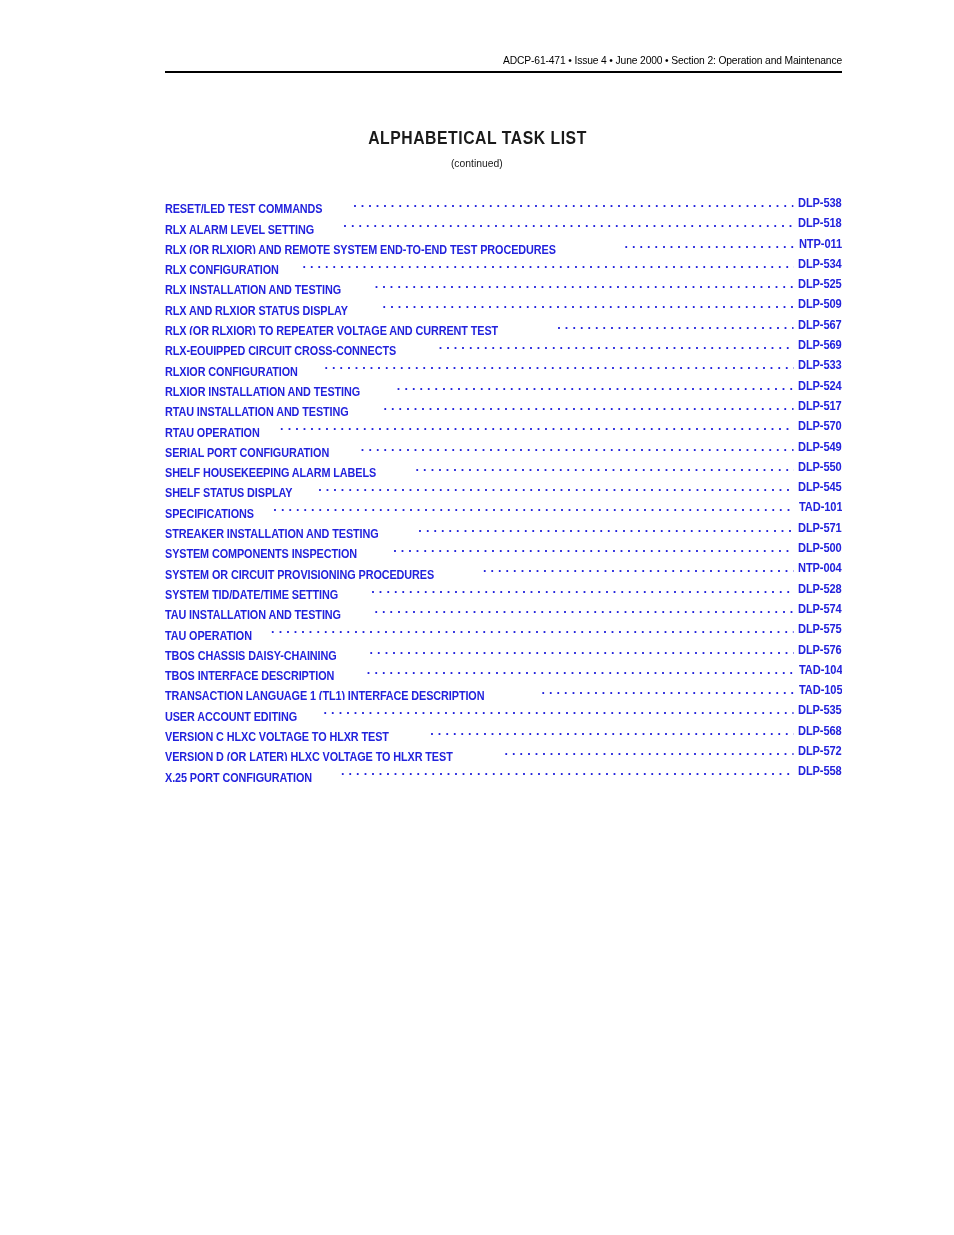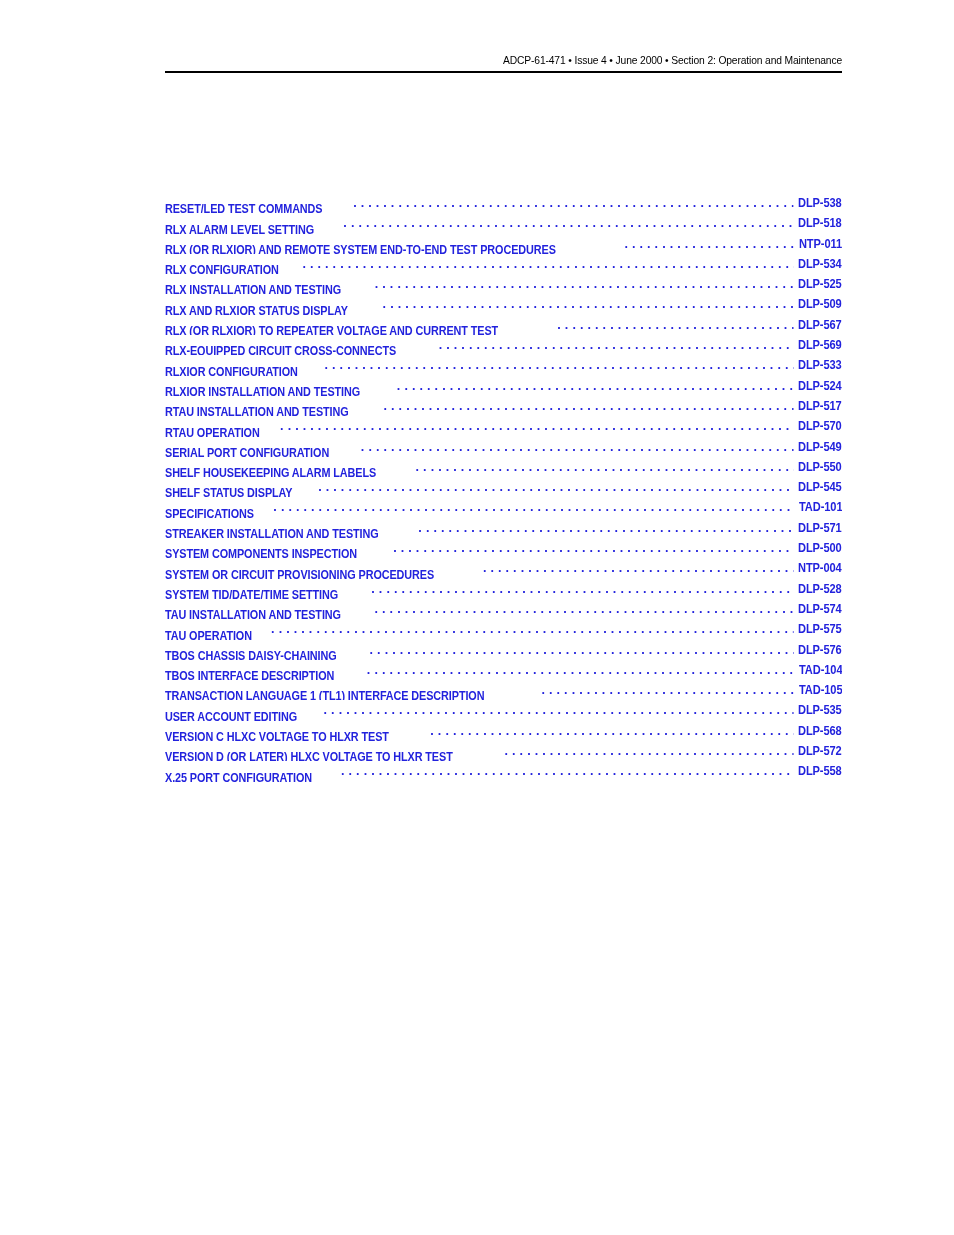--- a/index.html
+++ b/index.html
@@ -160,20 +160,25 @@
 </head>
 <body>
 
 <div class="page">
 
   <div class="header-area">
     <div class="header-text">ADCP-61-471 • Issue 4 • June 2000 • Section 2: Operation and Maintenance</div>
   </div>
   <div class="header-rule"></div>
 
+  <div class="title-block">
+    <div class="doc-title">ALPHABETICAL TASK LIST</div>
+    <br>
+    <div class="doc-subtitle">(continued)</div>
+  </div>
 
   <div class="task-list" id="task-list">
       <div class="task-row"><span class="task-label">RESET/LED TEST COMMANDS</span><span class="dots" style="width: 466.513px;">................................................................................................................................................................</span><span class="task-code">DLP-538</span></div>
       <div class="task-row"><span class="task-label">RLX ALARM LEVEL SETTING</span><span class="dots" style="width: 474.938px;">................................................................................................................................................................</span><span class="task-code">DLP-518</span></div>
       <div class="task-row"><span class="task-label">RLX (OR RLXIOR) AND REMOTE SYSTEM END-TO-END TEST PROCEDURES</span><span class="dots" style="width: 233.211px;">................................................................................................................................................................</span><span class="task-code">NTP-011</span></div>
       <div class="task-row"><span class="task-label">RLX CONFIGURATION</span><span class="dots" style="width: 510.131px;">................................................................................................................................................................</span><span class="task-code">DLP-534</span></div>
       <div class="task-row"><span class="task-label">RLX INSTALLATION AND TESTING</span><span class="dots" style="width: 447.902px;">................................................................................................................................................................</span><span class="task-code">DLP-525</span></div>
       <div class="task-row"><span class="task-label">RLX AND RLXIOR STATUS DISPLAY</span><span class="dots" style="width: 441.156px;">................................................................................................................................................................</span><span class="task-code">DLP-509</span></div>
       <div class="task-row"><span class="task-label">RLX (OR RLXIOR) TO REPEATER VOLTAGE AND CURRENT TEST</span><span class="dots" style="width: 290.911px;">................................................................................................................................................................</span><span class="task-code">DLP-567</span></div>
       <div class="task-row"><span class="task-label">RLX-EQUIPPED CIRCUIT CROSS-CONNECTS</span><span class="dots" style="width: 392.929px;">................................................................................................................................................................</span><span class="task-code">DLP-569</span></div>

